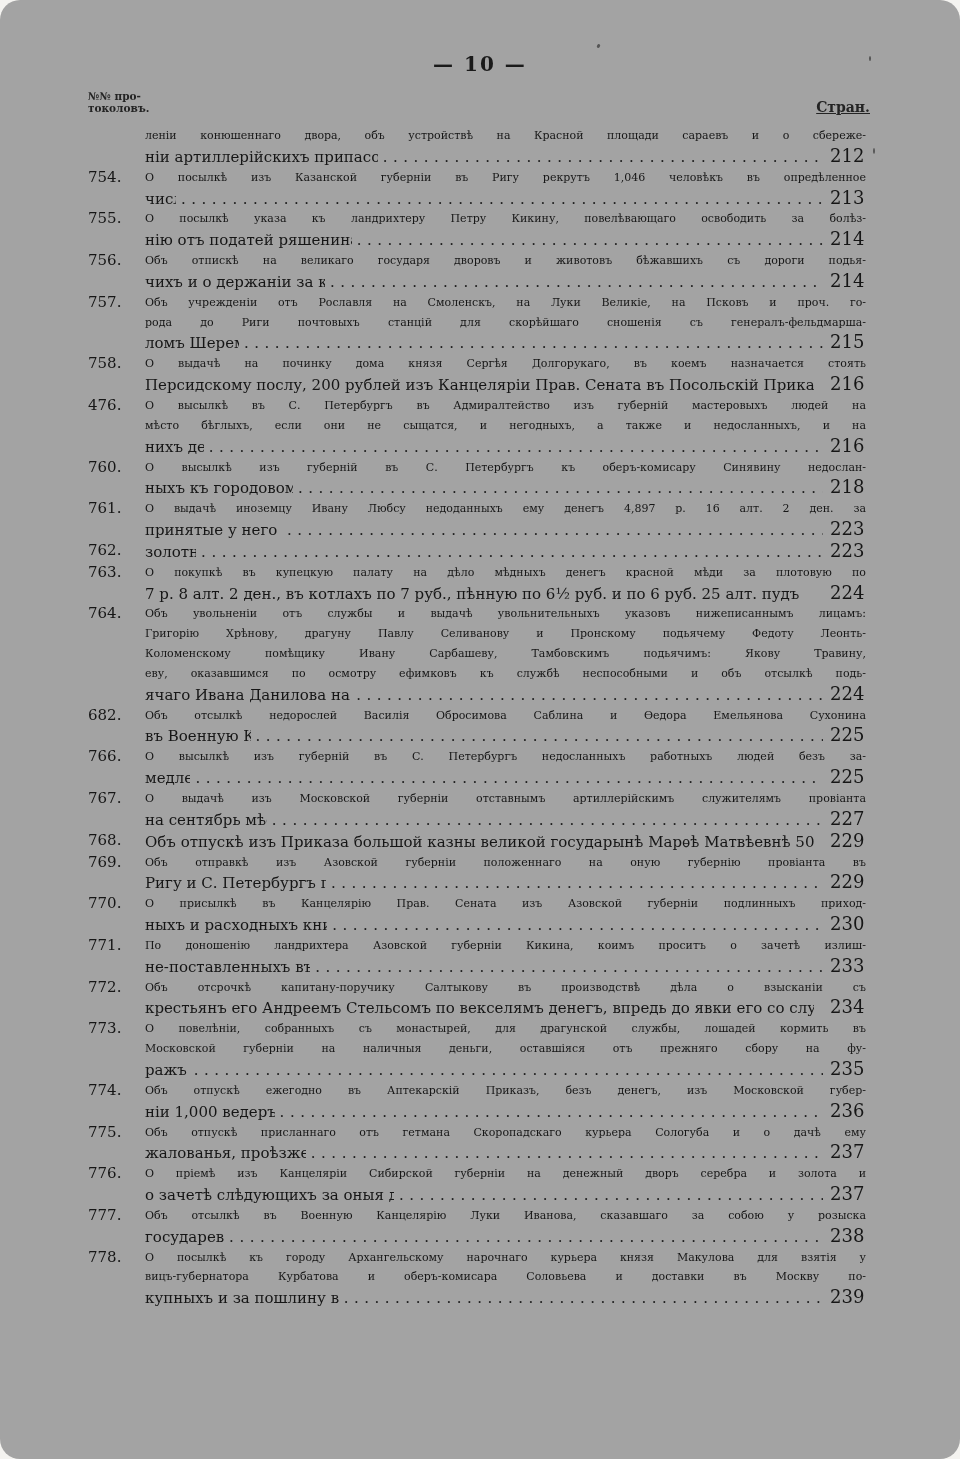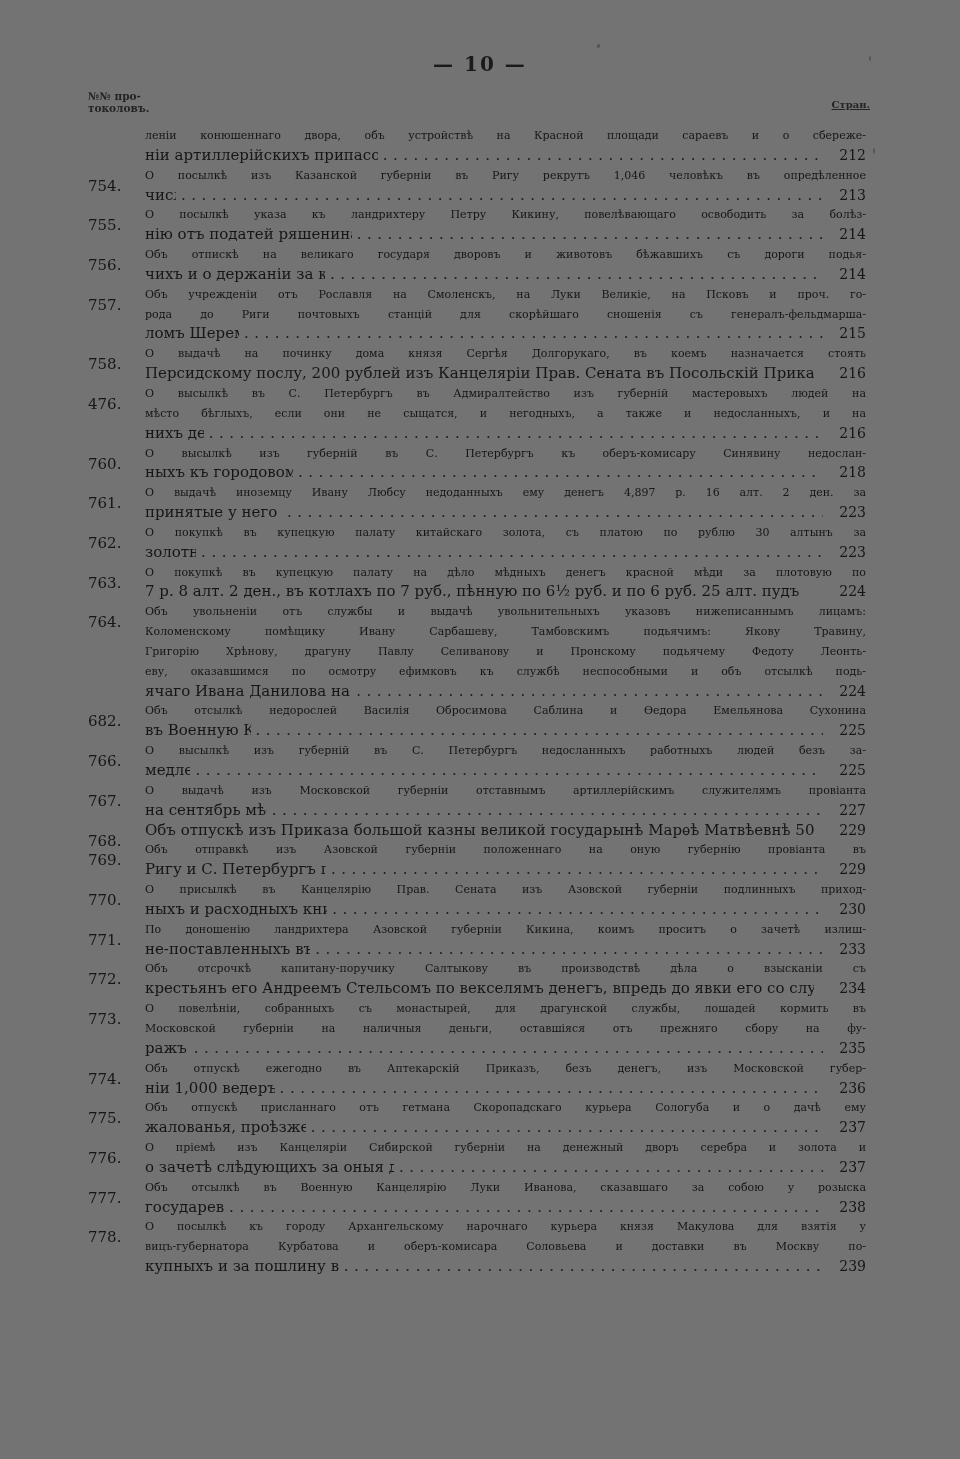--- a/index.html
+++ b/index.html
@@ -4,50 +4,51 @@
 <style>
   html,body{margin:0;padding:0;}
   body{
     background:#f4f3f0;
     font-family:"DejaVu Serif","Liberation Serif",serif;
   }
   .page{
     position:relative;
     width:960px;height:1459px;
     margin:0 auto;
-    background:#737373;
+    background:#a3a3a3;
     color:#161616;
     overflow:hidden;
     box-sizing:border-box;
+    border-radius:20px;
   }
   .folio{
     position:absolute;top:52px;left:0;width:100%;
     text-align:center;
     font-size:20px;font-weight:bold;
     letter-spacing:2px;
     color:#1a1a1a;
   }
   .col-label-left{
     position:absolute;left:88px;top:90px;
     font-size:10.5px;font-weight:bold;line-height:12px;
     color:#242424;
   }
   .col-label-right{
     position:absolute;right:90px;top:99px;
-    font-size:10px;font-weight:bold;
+    font-size:14px;font-weight:bold;
     color:#242424;
     text-decoration:underline;
   }
   .toc{
     position:absolute;left:88px;top:126px;width:778px;
   }
   .entry{position:relative;padding-left:57px;}
   .entry .num{
     position:absolute;left:0;top:0;width:50px;
-    font-size:15px;line-height:19.85px;margin-top:11px;
+    font-size:15px;line-height:19.85px;
   }
   .line{
     font-size:11px;line-height:19.85px;
     text-align:justify;text-align-last:justify;
     word-spacing:0.5px;
   }
   .line-final{
     display:flex;align-items:baseline;
     font-size:15px;line-height:19.85px;
   }
@@ -59,22 +60,22 @@
     flex:1 1 auto;min-width:4px;
     overflow:hidden;white-space:nowrap;
     margin:0 7px 0 5px;
     letter-spacing:5.5px;
     color:#1d1d1d;
   }
   .leader.dots::after{
     content:"........................................................................................................";
   }
   .pg{
-    flex:0 0 36px;text-align:right;
-    font-size:14px;
+    flex:0 0 36px;text-align:left;
+    font-size:18px;
   }
   
   .speck{position:absolute;background:#555;border-radius:50%;}
   .sp1{width:3px;height:4px;left:597px;top:44px;transform:rotate(30deg);}
   .sp2{width:2px;height:5px;left:869px;top:56px;}
   .sp3{width:2px;height:6px;left:873px;top:148px;}
 </style>
 </head>
 <body>
 
@@ -168,41 +169,40 @@
         <span class="num">761.</span>
         <div class="line">О выдачѣ иноземцу Ивану Любсу недоданныхъ ему денегъ 4,897 р. 16 алт. 2 ден. за</div>
         <div class="line-final">
           <span class="ltext">принятые у него 10,230 золотыхъ.</span>
           <span class="leader dots"></span>
           <span class="pg">223</span>
         </div>
       </div>
       <div class="entry">
         <span class="num">762.</span>
-        <div class="line">О покупкѣ въ купецкую палату китайскаго золота, съ платою по рублю 30 алтынъ за</div>
         <div class="line-final">
           <span class="ltext">золотникъ.</span>
           <span class="leader dots"></span>
           <span class="pg">223</span>
         </div>
       </div>
       <div class="entry">
         <span class="num">763.</span>
         <div class="line">О покупкѣ въ купецкую палату на дѣло мѣдныхъ денегъ красной мѣди за плотовую по</div>
         <div class="line-final">
           <span class="ltext">7 р. 8 алт. 2 ден., въ котлахъ по 7 руб., пѣнную по 6½ руб. и по 6 руб. 25 алт. пудъ</span>
           <span class="leader"></span>
           <span class="pg">224</span>
         </div>
       </div>
       <div class="entry">
         <span class="num">764.</span>
         <div class="line">Объ увольненіи отъ службы и выдачѣ увольнительныхъ указовъ нижеписаннымъ лицамъ:</div>
+        <div class="line">Григорію Хрѣнову, драгуну Павлу Селиванову и Пронскому подьячему Федоту Леонть-</div>
         <div class="line">Коломенскому помѣщику Ивану Сарбашеву, Тамбовскимъ подьячимъ: Якову Травину,</div>
-        <div class="line">Григорію Хрѣнову, драгуну Павлу Селиванову и Пронскому подьячему Федоту Леонть-</div>
         <div class="line">еву, оказавшимся по осмотру ефимковъ къ службѣ неспособными и объ отсылкѣ подь-</div>
         <div class="line-final">
           <span class="ltext">ячаго Ивана Данилова на службу въ Военную Канцелярію.</span>
           <span class="leader dots"></span>
           <span class="pg">224</span>
         </div>
       </div>
       <div class="entry">
         <span class="num">682.</span>
         <div class="line">Объ отсылкѣ недорослей Василія Обросимова Саблина и Ѳедора Емельянова Сухонина</div>

